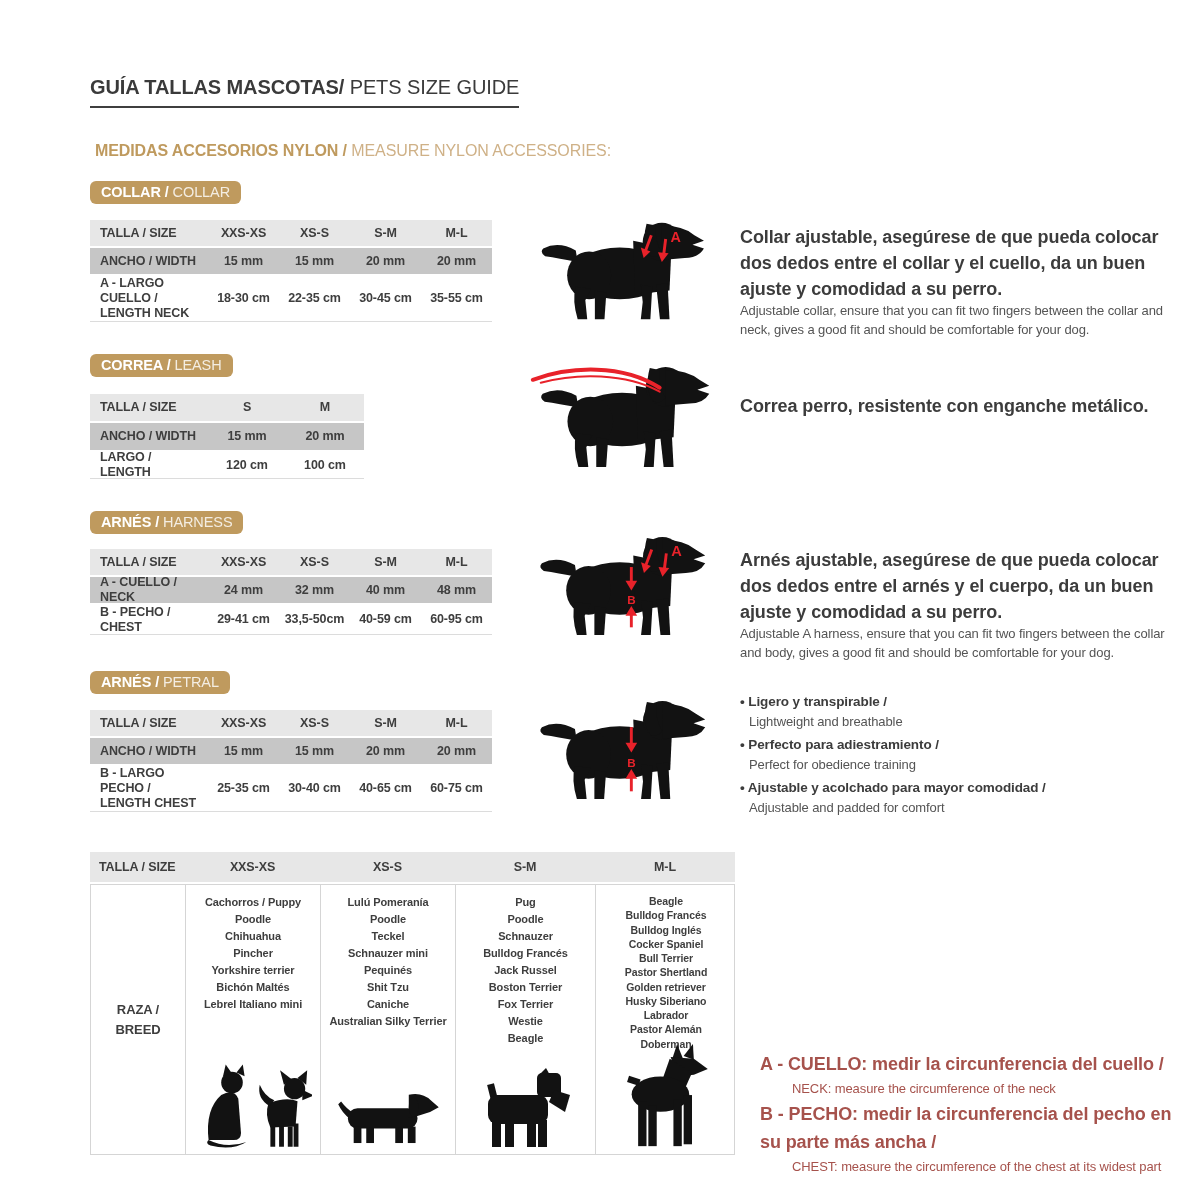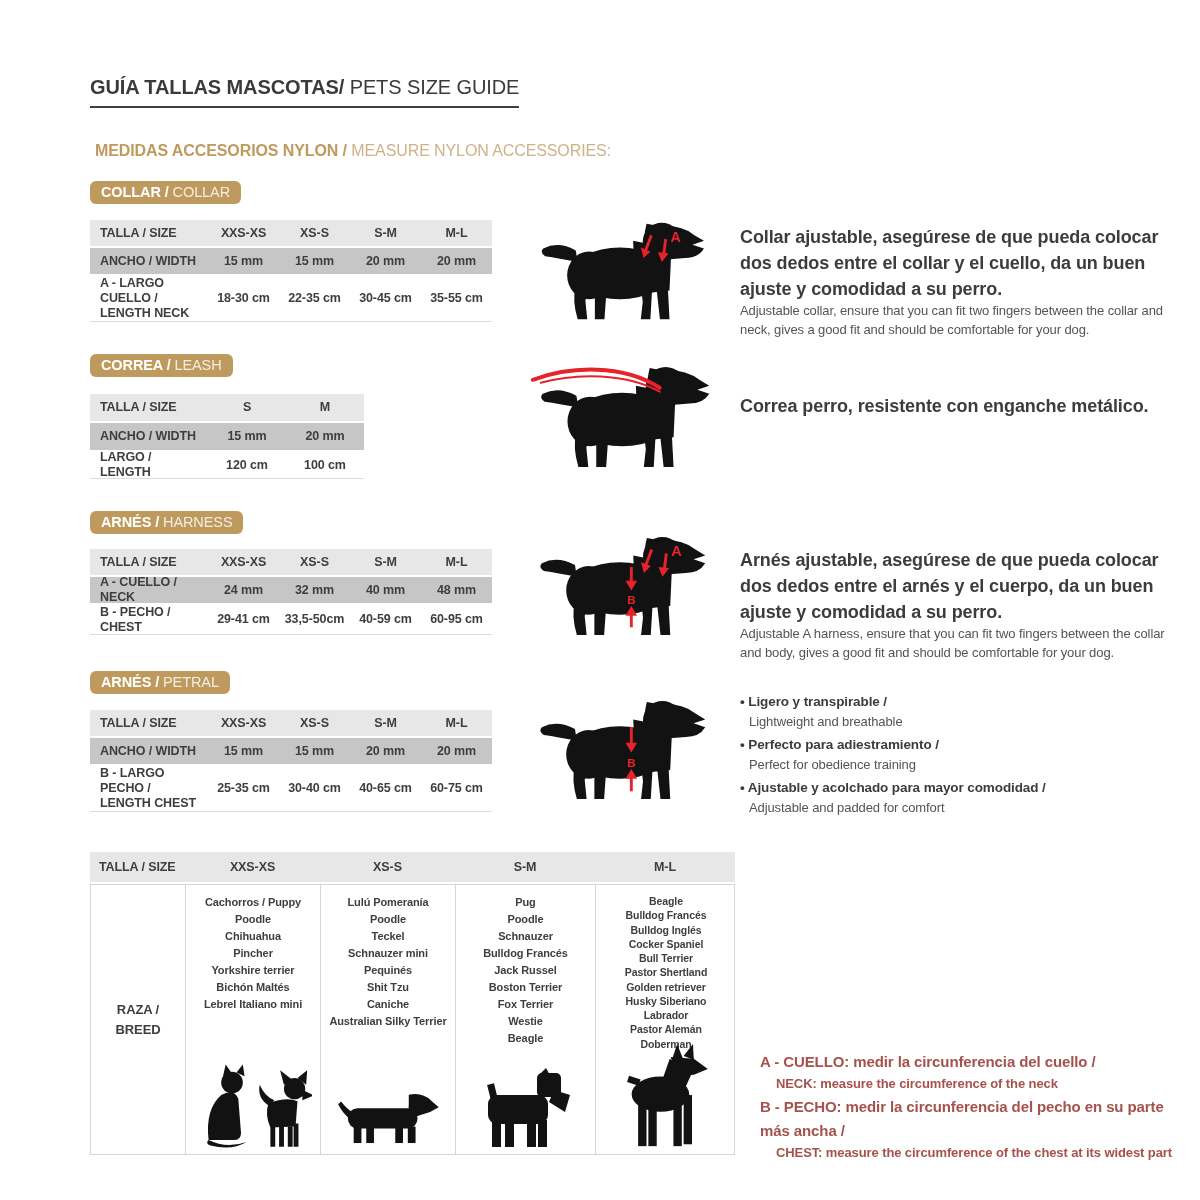--- a/index.html
+++ b/index.html
@@ -56,22 +56,22 @@
              text-align:center;}
   .breed-col:last-child{border-right:none;}
   .raza-cell{display:flex;align-items:center;justify-content:center;text-align:center;
              font-size:13px;font-weight:700;line-height:1.5;padding-top:0;}
   .breed-line{font-size:11px;font-weight:700;line-height:1.55;color:#3e3e3e;}
   .breed-col.tight .breed-line{font-size:10.5px;line-height:1.36;}
   .pet{position:absolute;bottom:6px;}
 
   
   .notes{position:absolute;left:760px;top:1050px;width:430px;color:#a6524c;}
-  .notes .es{font-weight:700;font-size:15px;line-height:1.6;}
-  .notes .en{font-weight:700;font-size:13px;line-height:1.6;margin-left:16px;}
+  .notes .es{font-weight:700;font-size:18px;line-height:1.6;}
+  .notes .en{font-weight:400;font-size:13px;line-height:1.6;margin-left:32px;}
 </style>
 </head>
 <body>
 
 <div class="page">
 
   <svg width="0" height="0" style="position:absolute" aria-hidden="true">
     <defs>
       <g id="dogbase" fill="#121212">
         <path d="M4,34 Q20,26 38,36 L40,48 Q20,44 6,42 Q0,38 4,34 Z"></path>

